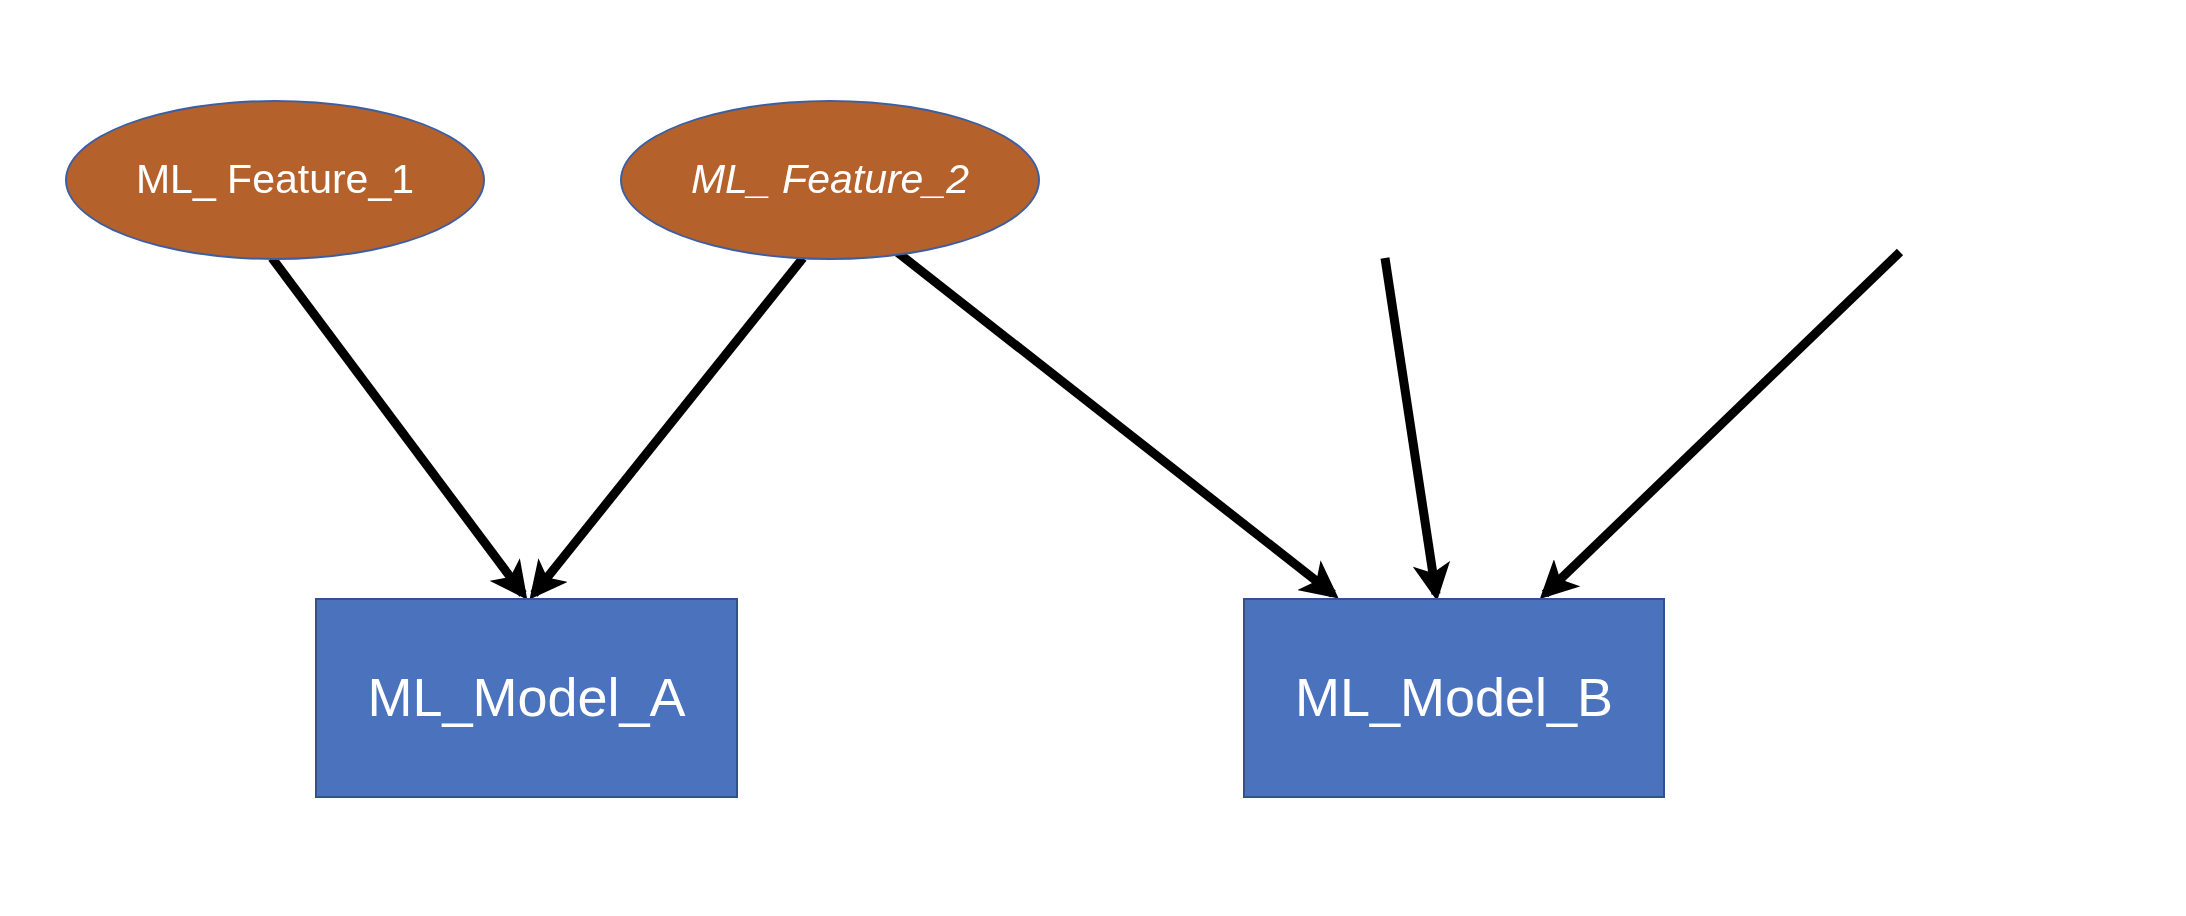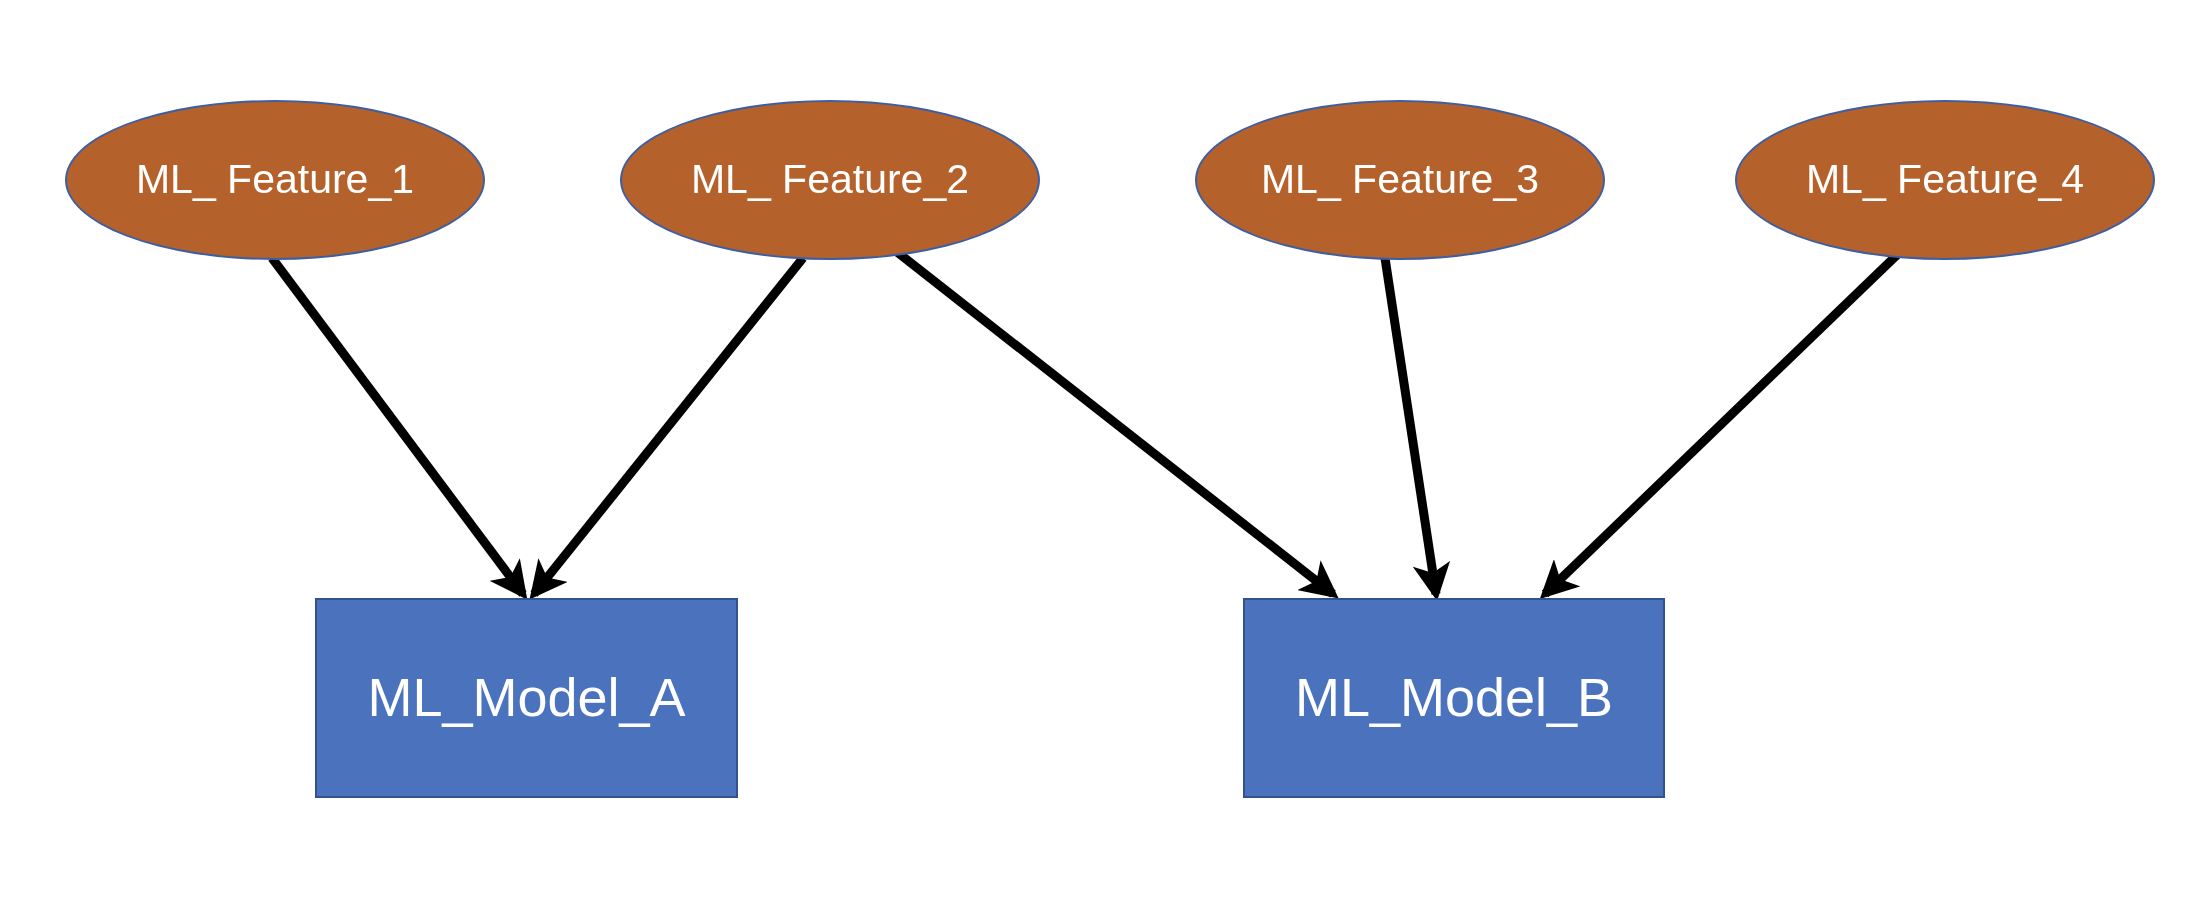--- a/index.html
+++ b/index.html
@@ -65,31 +65,25 @@
         <line x1="897" y1="252" x2="1333" y2="594" stroke="#000000" stroke-width="9" marker-end="url(#arrowhead)"></line>
         <line x1="1385" y1="258" x2="1436" y2="594" stroke="#000000" stroke-width="9" marker-end="url(#arrowhead)"></line>
         <line x1="1900" y1="252" x2="1545" y2="594" stroke="#000000" stroke-width="9" marker-end="url(#arrowhead)"></line>
       </g>
   </svg>
 
   <div class="node feature-node" style="left: 65px; top: 100px; width: 420px; height: 160px; background: rgb(181, 97, 44); border-color: rgb(61, 95, 162); color: rgb(255, 255, 255);">
     <span>ML_ Feature_1</span>
   </div>
 
-  <div class="node feature-node" style="left: 620px; top: 100px; width: 420px; height: 160px; background: rgb(181, 97, 44); border-color: rgb(61, 95, 162); color: rgb(255, 255, 255);">
+  <div class="node feature-node" style="left: 620px; top: 100px; width: 420px; height: 160px; background: rgb(181, 97, 44); border-color: rgb(61, 95, 162); color: rgb(255, 255, 255); font-style: italic;">
     <span>ML_ Feature_2</span>
   </div>
 
-  <div class="node feature-node" style="left: 1195px; top: 100px; width: 410px; height: 160px; background: rgb(181, 97, 44); border-color: rgb(61, 95, 162); color: rgb(255, 255, 255);">
-    <span>ML_ Feature_3</span>
-  </div>
 
-  <div class="node feature-node" style="left: 1735px; top: 100px; width: 420px; height: 160px; background: rgb(181, 97, 44); border-color: rgb(61, 95, 162); color: rgb(255, 255, 255);">
-    <span>ML_ Feature_4</span>
-  </div>
 
   <div class="node model-node" style="left: 1243px; top: 598px; width: 422px; height: 200px; background: rgb(74, 114, 189); border-color: rgb(50, 82, 143); color: rgb(255, 255, 255);">
     <span>ML_Model_B</span>
   </div>
 
   <div class="node model-node" style="left: 315px; top: 598px; width: 423px; height: 200px; background: rgb(74, 114, 189); border-color: rgb(50, 82, 143); color: rgb(255, 255, 255);">
     <span>ML_Model_A</span>
   </div>
 
 </div>

